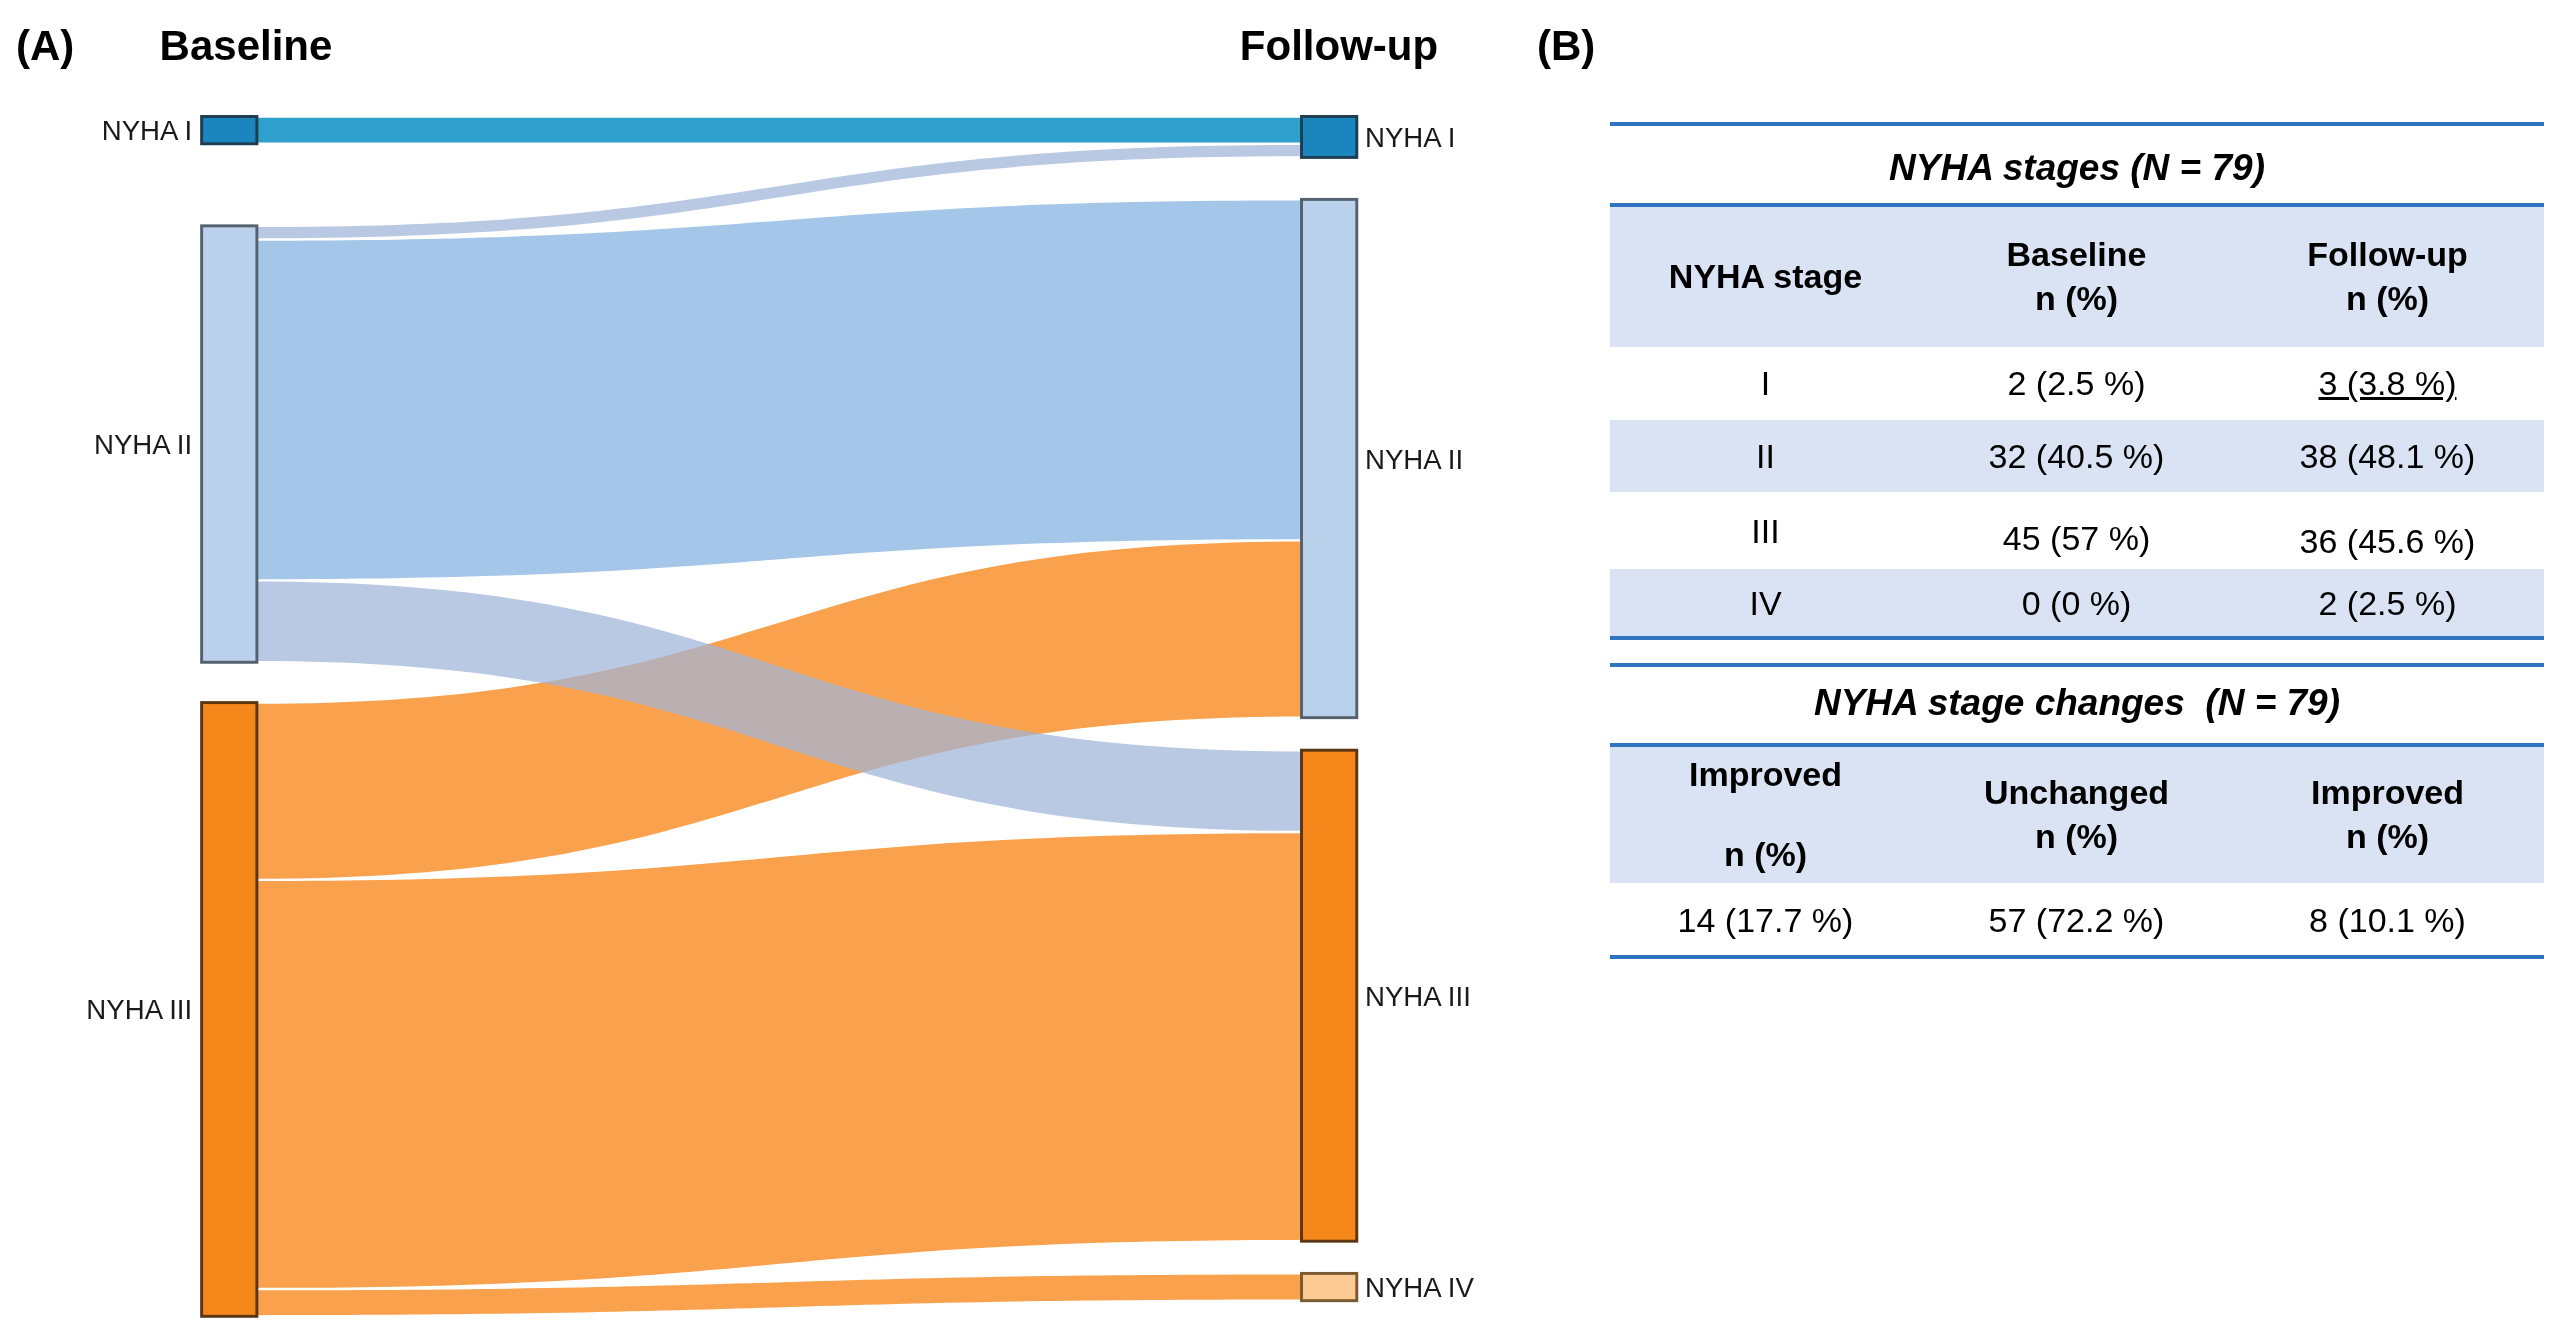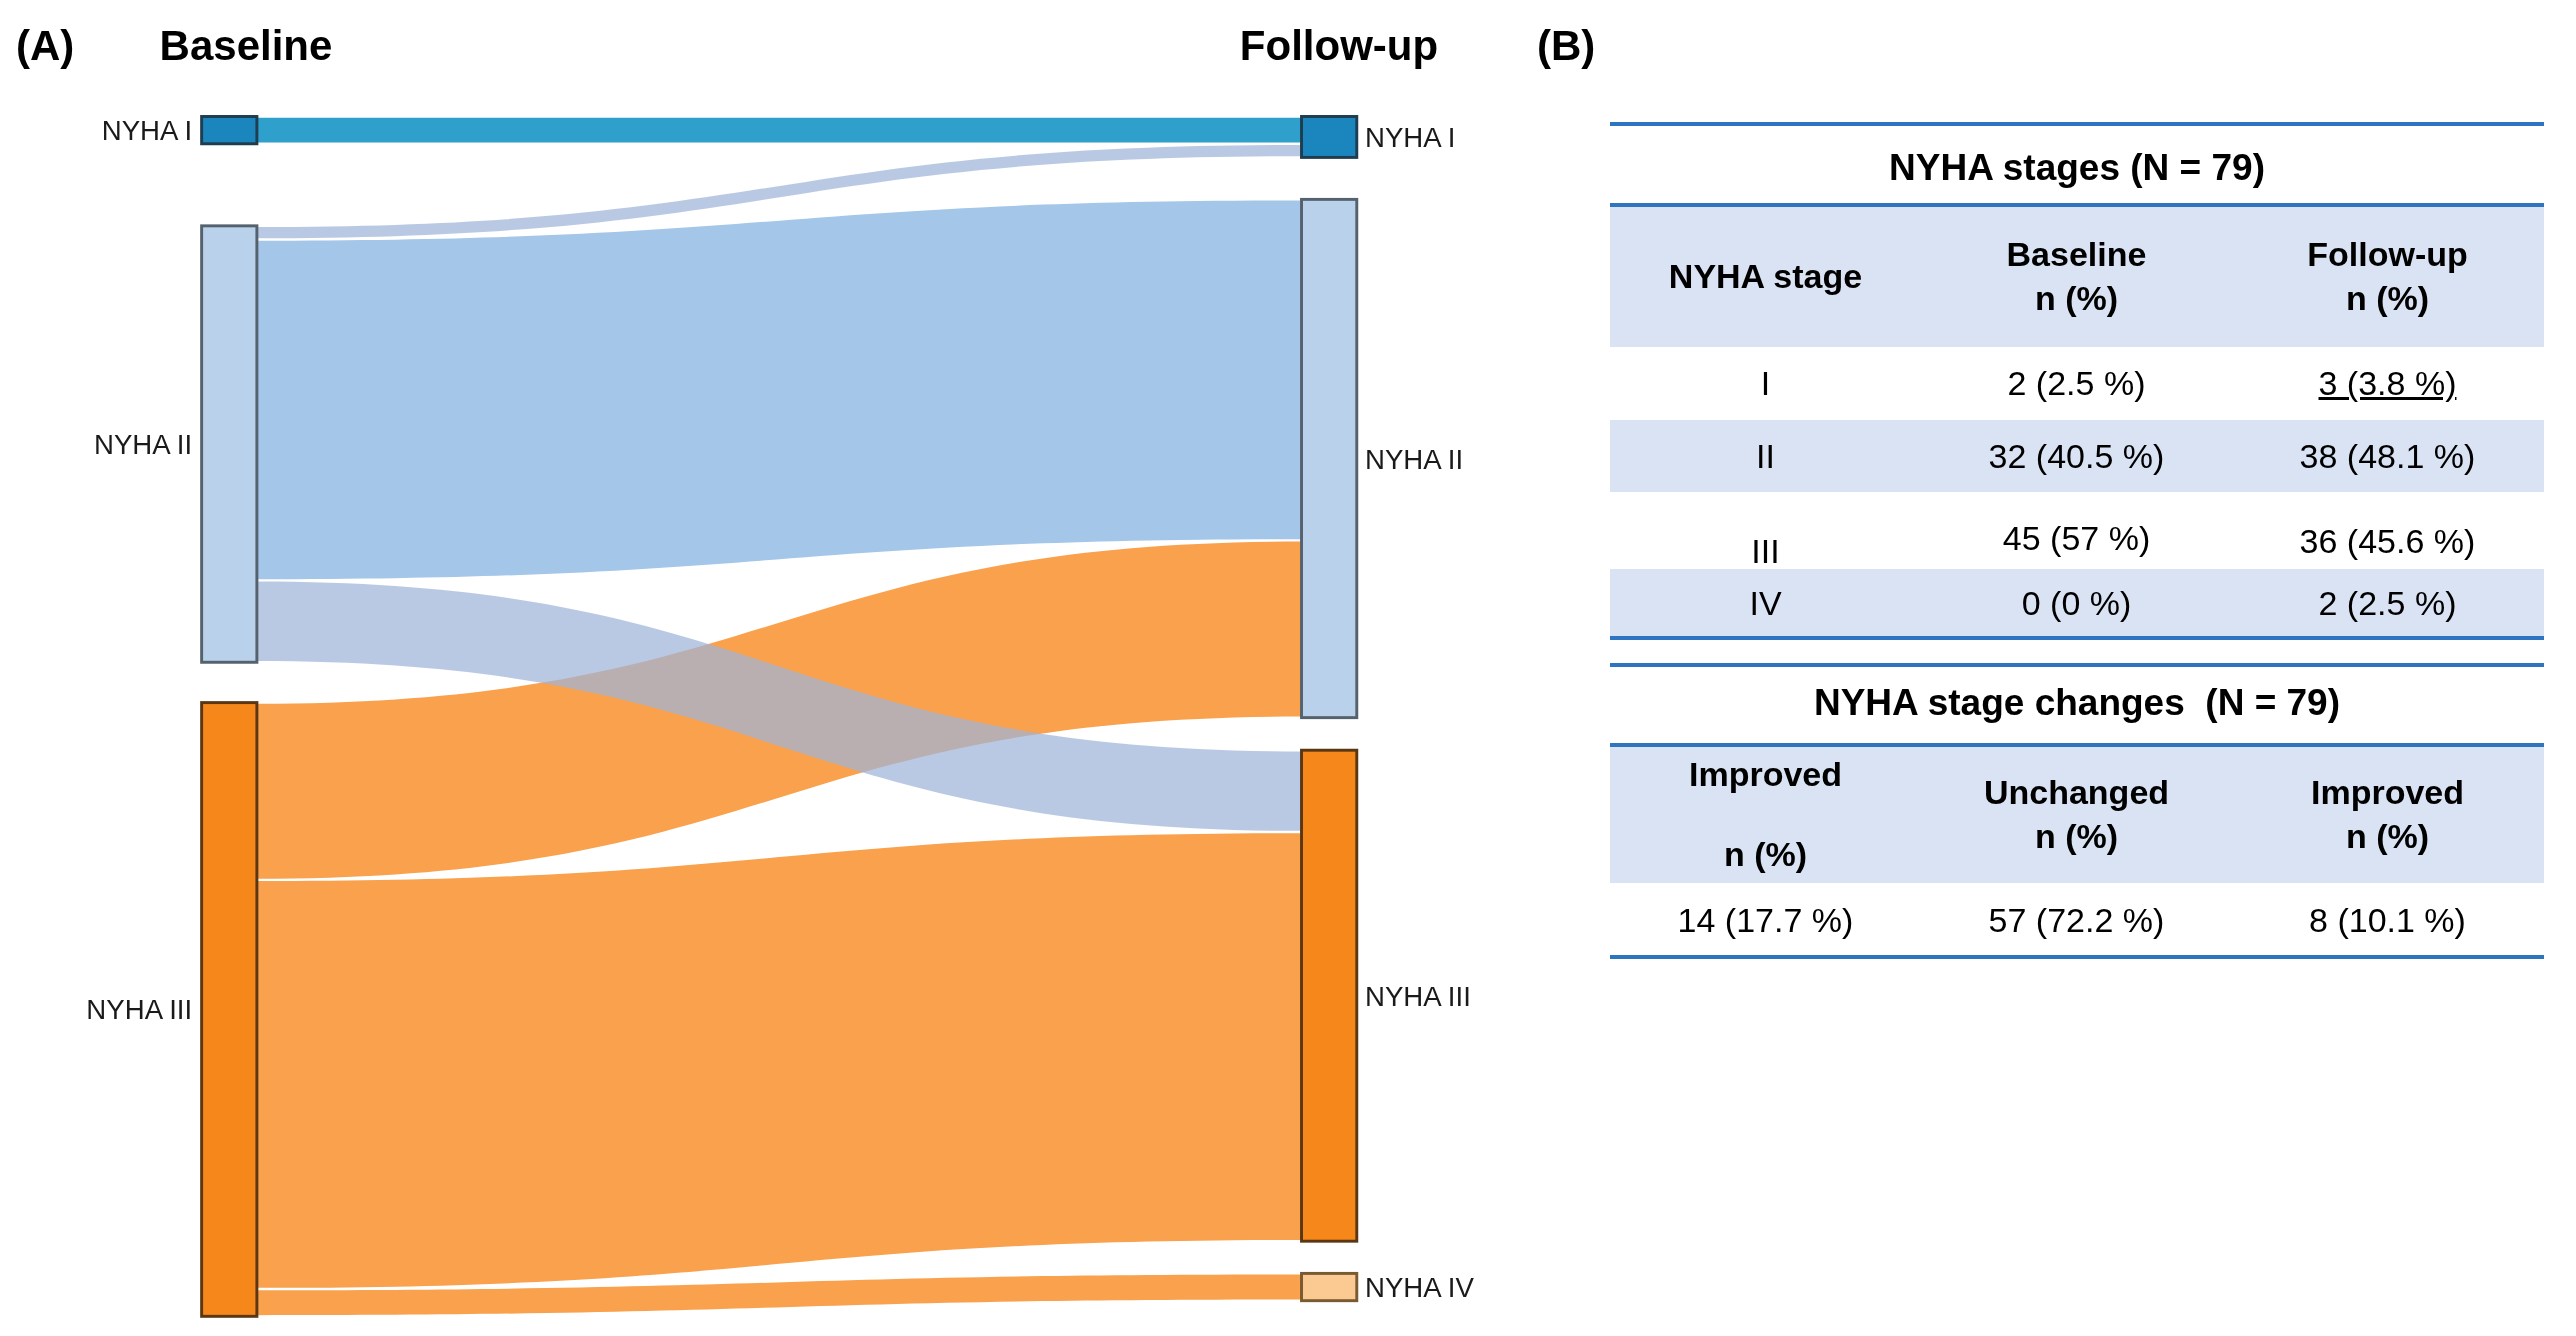--- a/index.html
+++ b/index.html
@@ -13,21 +13,21 @@
   }
   .col-title {
     position:absolute; top:22.3px; font-size:42px; font-weight:bold; color:#000;
     transform:translateX(-50%); white-space:nowrap;
   }
   #sankey-svg { position:absolute; left:0; top:0; }
   .sankey-label { font-size:47px; fill:#1a1a1a; }
   
   .t-rule  { position:absolute; height:3.5px; }
   .t-band  { position:absolute; }
-  .t-title { position:absolute; text-align:center; font-size:37px; font-weight:bold; white-space:pre; }
+  .t-title { position:absolute; text-align:center; font-size:37px; font-weight:bold; white-space:pre;font-style:italic; }
   .t-cell  { position:absolute; display:flex; flex-direction:column; align-items:center; justify-content:center;
              text-align:center; font-size:34px; line-height:1.3; }
   .t-cell.hdr { font-weight:bold; font-size:34px; }
 </style>
 </head>
 <body>
 
 <div class="page">
   <div class="panel-letter" style="left:16px">(A)</div>
   <div class="col-title" style="left:246px">Baseline</div>
@@ -76,21 +76,21 @@
       <div class="t-cell hdr" style="left: 2232px; width: 311px; top: 205px; height: 142px;">
         <div>Follow-up</div>
         <div>n (%)</div>
       </div>
       <div class="t-cell" style="left: 1610px; width: 311px; top: 347px; height: 73px;">I</div>
       <div class="t-cell" style="left: 1921px; width: 311px; top: 347px; height: 73px;">2 (2.5 %)</div>
       <div class="t-cell" style="left: 2232px; width: 311px; top: 347px; height: 73px; text-decoration: underline;">3 (3.8 %)</div>
       <div class="t-cell" style="left: 1610px; width: 311px; top: 420px; height: 72px;">II</div>
       <div class="t-cell" style="left: 1921px; width: 311px; top: 420px; height: 72px;">32 (40.5 %)</div>
       <div class="t-cell" style="left: 2232px; width: 311px; top: 420px; height: 72px;">38 (48.1 %)</div>
-      <div class="t-cell" style="left: 1610px; width: 311px; top: 513px; height: 76px;">III</div>
+      <div class="t-cell" style="left: 1610px; width: 311px; top: 493px; height: 76px;">III</div>
       <div class="t-cell" style="left: 1921px; width: 311px; top: 493px; height: 76px; margin-top: 7px;">45 (57 %)</div>
       <div class="t-cell" style="left: 2232px; width: 311px; top: 493px; height: 96px;">36 (45.6 %)</div>
       <div class="t-cell" style="left: 1610px; width: 311px; top: 569px; height: 69px;">IV</div>
       <div class="t-cell" style="left: 1921px; width: 311px; top: 569px; height: 69px;">0 (0 %)</div>
       <div class="t-cell" style="left: 2232px; width: 311px; top: 569px; height: 69px;">2 (2.5 %)</div>
       <div class="t-band" style="left: 1610px; width: 934px; top: 745px; height: 138px; background: rgb(218, 227, 243);"></div>
       <div class="t-rule" style="left: 1610px; width: 934px; top: 663px; background: rgb(46, 116, 192);"></div>
       <div class="t-rule" style="left: 1610px; width: 934px; top: 743px; background: rgb(46, 116, 192);"></div>
       <div class="t-rule" style="left: 1610px; width: 934px; top: 955px; background: rgb(46, 116, 192);"></div>
       <div class="t-title" style="left: 1610px; width: 934px; top: 678px; height: 49px; line-height: 49px;">NYHA stage changes  (N = 79)</div>

